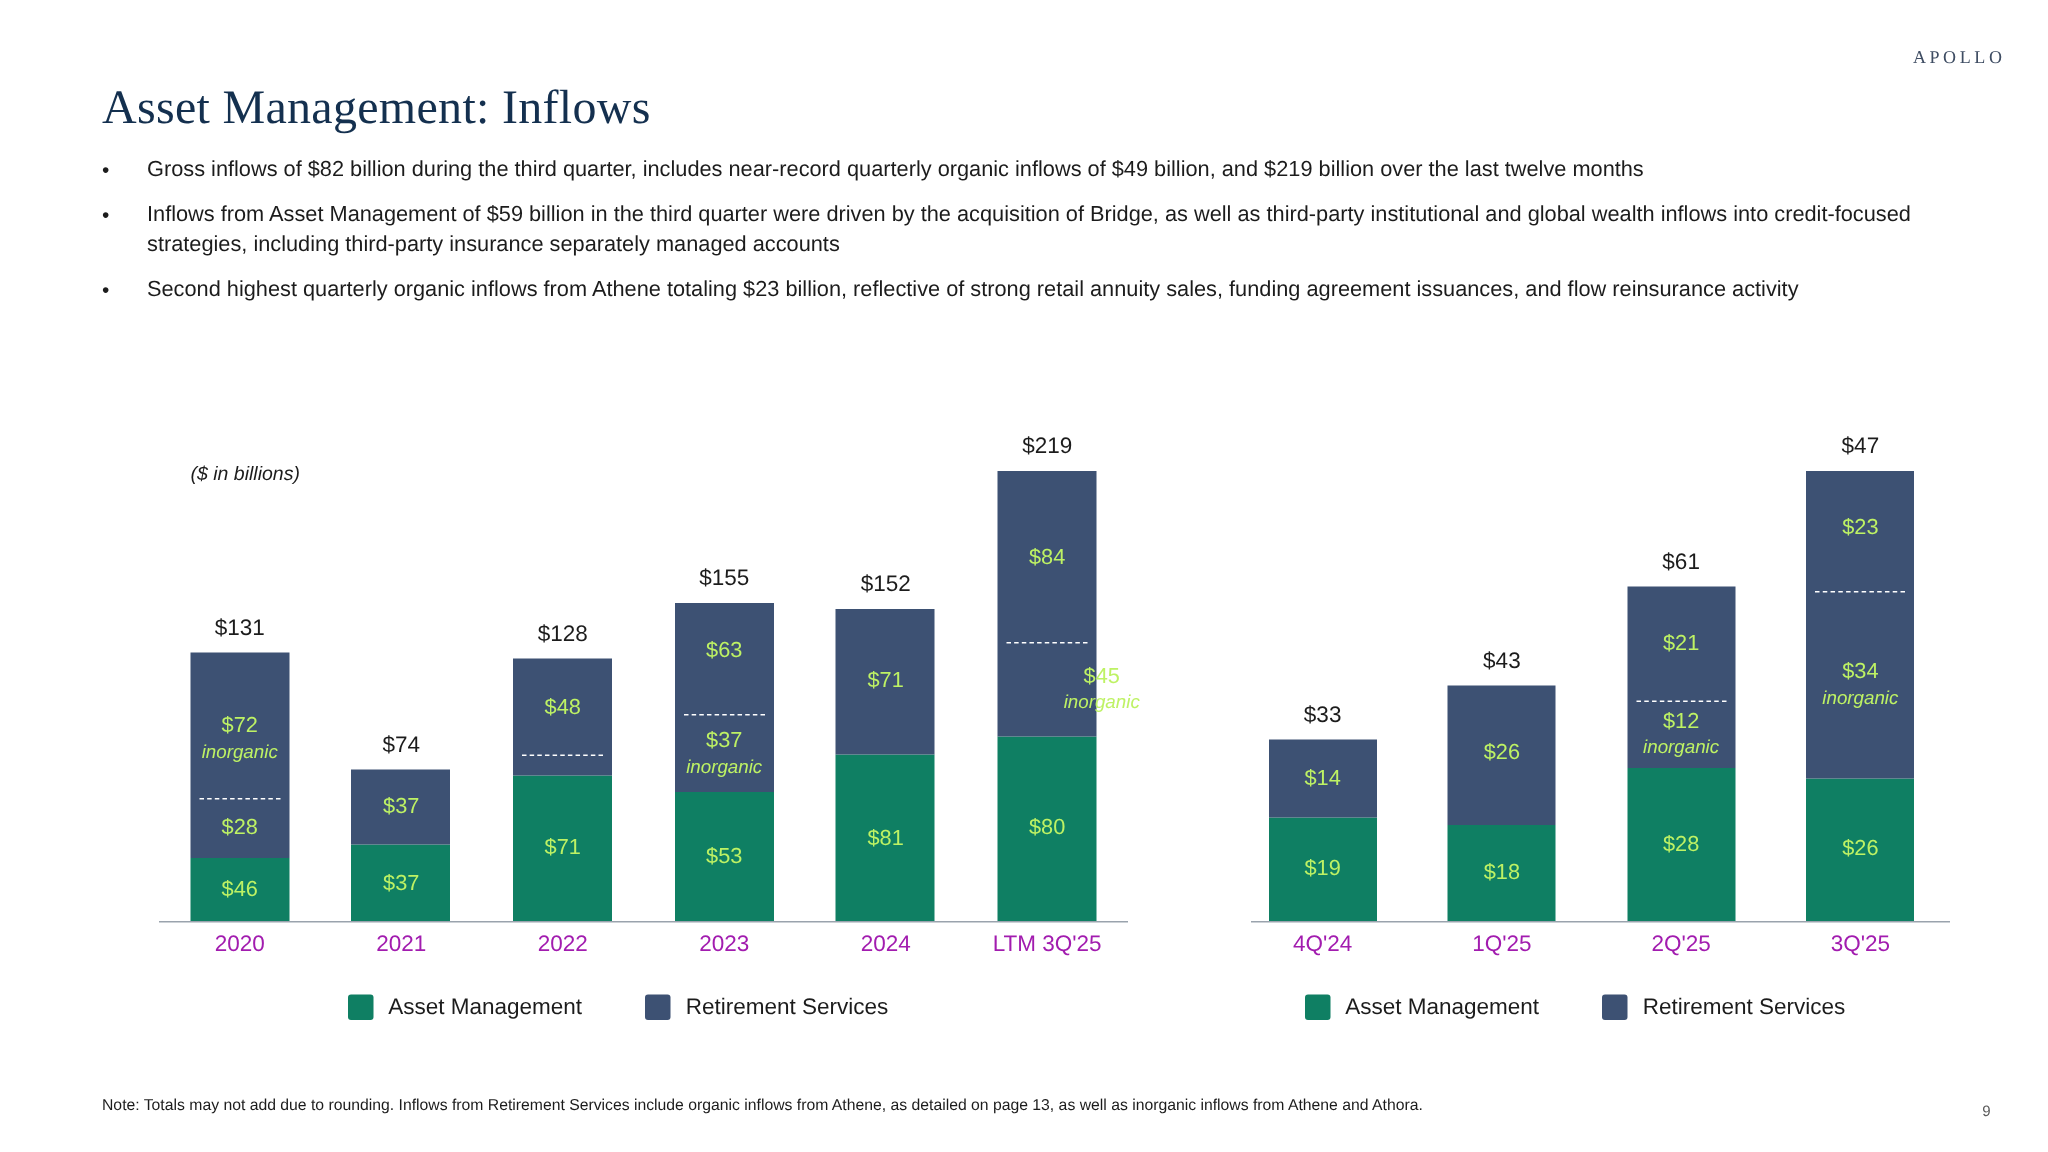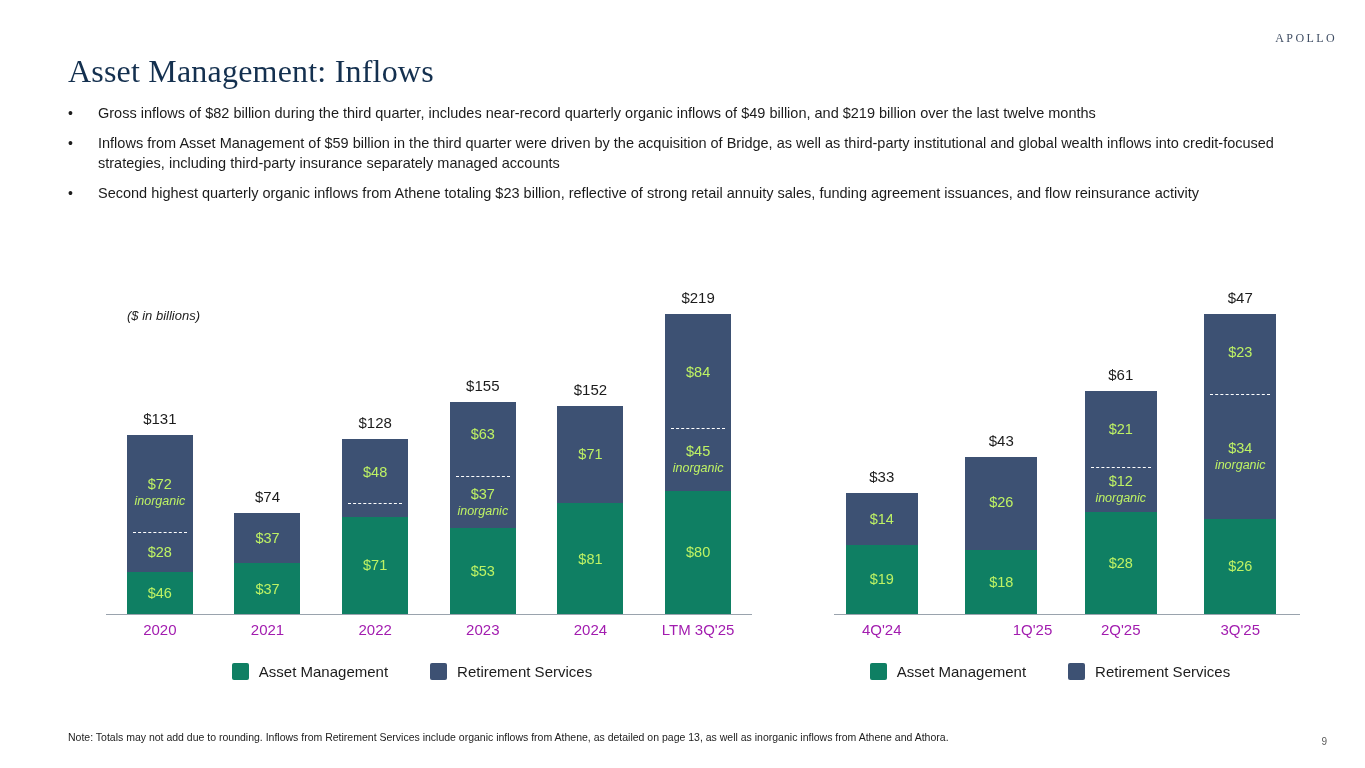--- a/index.html
+++ b/index.html
@@ -190,21 +190,21 @@
             </div>
           </div>
           <div class="total" style="bottom: 216.219px;">$152</div>
         </div>
         <div class="bar-wrap">
           <div class="bar" style="width: 66px; height: 300px;">
             <div class="seg am" style="height: 123.288px;">
               <span class="seg-label">$80</span>
             </div>
             <div class="seg rs" style="height: 176.712px; display: block; position: relative;">
-              <div style="position: absolute; left: 0px; right: 0px; bottom: 0px; height: 61.6438px; display: flex; align-items: center; justify-content: center;">
+              <div style="position: absolute; left: 0px; right: 0px; bottom: 0px; height: 61.6438px; display: flex; align-items: center; justify-content: flex-start; padding-left: 44px;">
                 <span class="seg-label">$45<span class="ino">inorganic</span></span>
               </div>
               <div class="dash" style="bottom: 61.6438px;"></div>
               <div style="position: absolute; left: 0px; right: 0px; bottom: 61.6438px; height: 115.068px; display: flex; align-items: center; justify-content: center;">
                 <span class="seg-label">$84</span>
               </div>
             </div>
           </div>
           <div class="total" style="bottom: 308px;">$219</div>
         </div>
@@ -292,21 +292,21 @@
               </div>
             </div>
           </div>
           <div class="total" style="bottom: 308px;">$47</div>
         </div>
       </div>
     <div class="axis"></div>
   </div>
   <div class="xlabels">
       <div class="xlabel" style="width: 102px;">4Q'24</div>
-      <div class="xlabel" style="width: 102px; text-align: right;">1Q'25</div>
+      <div class="xlabel" style="width: 102px;">1Q'25</div>
       <div class="xlabel" style="width: 102px;">2Q'25</div>
       <div class="xlabel" style="width: 102px;">3Q'25</div>
     </div>
   <div class="legend">
     <div class="legend-item">
       <span class="swatch am"></span>
       <span class="legend-label">Asset Management</span>
     </div>
     <div class="legend-item">
       <span class="swatch rs"></span>

